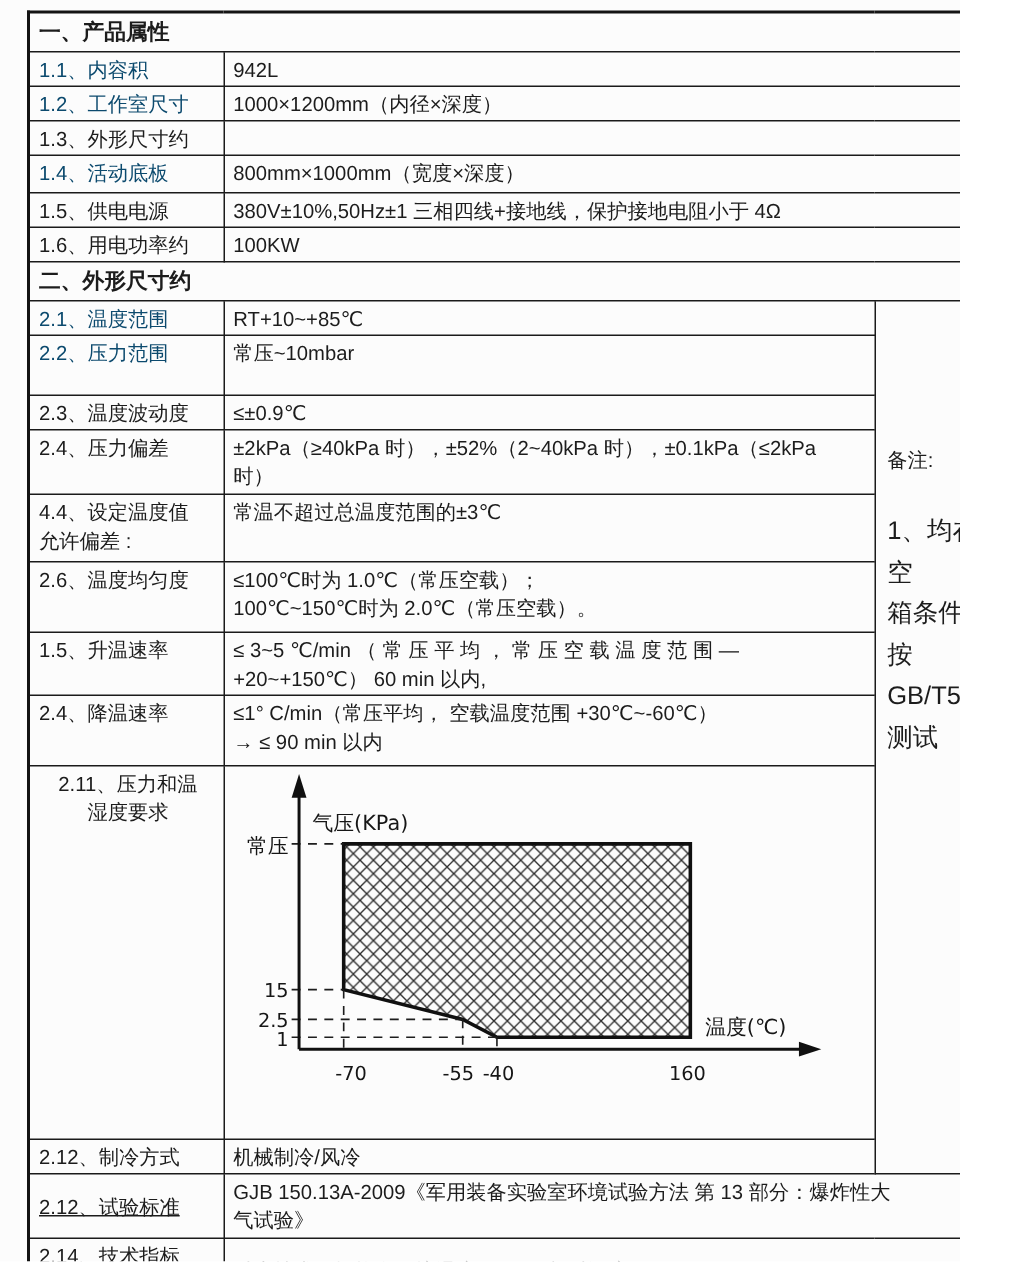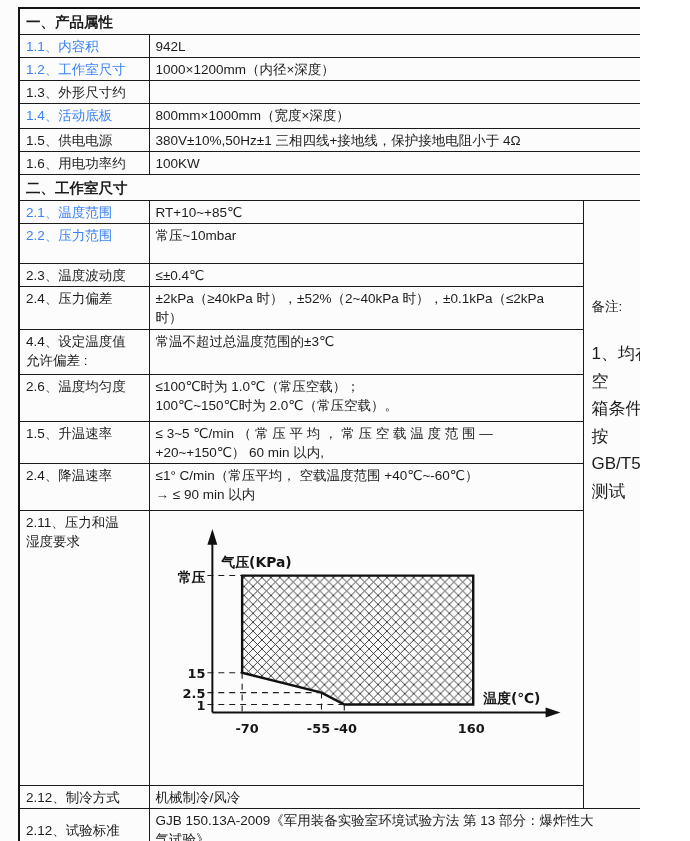--- a/index.html
+++ b/index.html
@@ -14,24 +14,24 @@
   }
   td{
     border:1px solid #1a1a1a;
     vertical-align:top;
     padding:2px 4px 1px 6px;
     font-size:13.5px;line-height:1.42;
     overflow:hidden;
   }
   td .txt{white-space:pre-line;display:block;}
   tr.section td{font-weight:bold;font-size:14.5px;padding-top:3px;}
-  td.muted .txt{color:#3b82f6;}
-  td.vmid{vertical-align:middle;}
-  td.label-2-11{}
-  td.chart-cell{padding:13px;font-weight:bold;}
+  td.muted .txt{color:#0c4a6e;}
+  td.vmid{vertical-align:middle;text-decoration:underline;}
+  td.label-2-11{text-align:center;}
+  td.chart-cell{padding:0;}
   td.remark-cell{padding-top:96px;padding-left:8px;vertical-align:top;}
   .remark-title{display:block;font-size:13.5px;margin-bottom:24px;}
   .remark-body{display:block;font-size:17px;line-height:1.62;white-space:pre-line;}
   svg text{font-family:"DejaVu Sans","Liberation Sans",sans-serif;fill:#161616;}
   svg .tick{font-size:13px;}
   svg .axlbl{font-size:14px;}
 </style>
 </head>
 <body>
 
@@ -94,21 +94,21 @@
       <td>
             <span class="txt">1.6、用电功率约</span>
           </td>
       <td colspan="2">
             <span class="txt">100KW</span>
           </td>
     </tr>
 
     <tr class="section" style="height:22px">
       <td colspan="3">
-            <span class="txt">二、工作室尺寸</span>
+            <span class="txt">二、外形尺寸约</span>
           </td>
     </tr>
 
     <tr style="height:21px">
       <td class="muted">
             <span class="txt">2.1、温度范围</span>
           </td>
       <td>
             <span class="txt">RT+10~+85℃</span>
           </td>
@@ -127,21 +127,21 @@
           </td>
       <td>
             <span class="txt">常压~10mbar</span>
           </td>
     </tr>
     <tr style="height:20px">
       <td>
             <span class="txt">2.3、温度波动度</span>
           </td>
       <td>
-            <span class="txt">≤±0.4℃</span>
+            <span class="txt">≤±0.9℃</span>
           </td>
     </tr>
     <tr style="height:40px">
       <td>
             <span class="txt">2.4、压力偏差</span>
           </td>
       <td>
             <span class="txt">±2kPa（≥40kPa 时），±52%（2~40kPa 时），±0.1kPa（≤2kPa
 时）</span>
           </td>
@@ -171,21 +171,21 @@
       <td>
             <span class="txt">≤ 3~5 ℃/min （ 常 压 平 均 ， 常 压 空 载 温 度 范 围  —
 +20~+150℃）  60  min 以内,</span>
           </td>
     </tr>
     <tr style="height:47px">
       <td>
             <span class="txt">2.4、降温速率</span>
           </td>
       <td>
-            <span class="txt">≤1° C/min（常压平均， 空载温度范围 +40℃~-60℃）
+            <span class="txt">≤1° C/min（常压平均， 空载温度范围 +30℃~-60℃）
 →   ≤   90   min 以内</span>
           </td>
     </tr>
 
     <tr style="height:245px">
       <td class="label-2-11">
             <span class="txt">2.11、压力和温
 湿度要求</span>
           </td>
       <td class="chart-cell">

